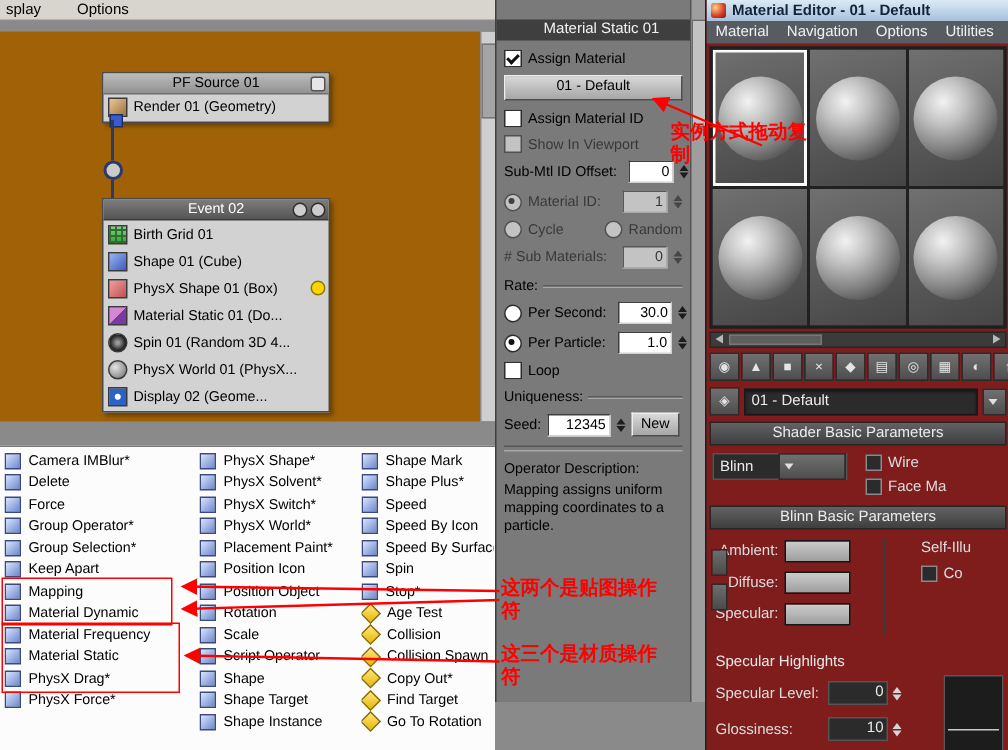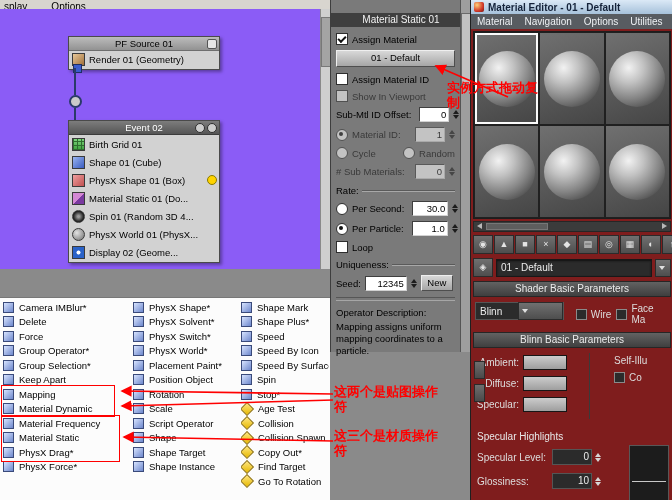--- a/index.html
+++ b/index.html
@@ -2,21 +2,21 @@
 <html><head>
 <meta charset="utf-8">
 <style>
   html,body{margin:0;padding:0}
   body{position:relative;width:672px;height:500px;overflow:hidden;background:#8a8a8a;
        font-family:"Liberation Sans",sans-serif;font-size:10px;color:#000}
   
   #pv-menubar{position:absolute;left:0;top:0;width:330px;height:13px;background:#d8d5cf;
               border-bottom:1px solid #8f8f8f;display:flex;align-items:center;gap:24px;padding-left:4px}
   
-  #pv-canvas{position:absolute;left:0;top:9px;width:330px;height:260px;background:#8b5cf6;overflow:hidden}
+  #pv-canvas{position:absolute;left:0;top:21px;width:330px;height:260px;background:#a16207;overflow:hidden}
   .vscroll{position:absolute;right:0;top:0;width:9px;height:100%;background:#cfcfcf;border-left:1px solid #8a8a8a}
   .vthumb{position:absolute;left:0;top:8px;width:8px;height:48px;background:#a4a4a4;border:1px solid #787878}
   .node{position:absolute;background:#d2d2d2;border:1px solid #4a4a4a;box-shadow:2px 2px 3px rgba(0,0,0,.35)}
   .node-title{height:13px;line-height:13px;text-align:center;font-size:9.5px;position:relative}
   #pf-node{left:68px;top:27px;width:150px;height:32px}
   #pf-node .node-title{background:linear-gradient(#bcbcbc,#929292);color:#000;border-bottom:1px solid #6e6e6e}
   #ev-node{left:68px;top:111px;width:150px;height:141px}
   #ev-node .node-title{background:linear-gradient(#7d7d7d,#555);color:#fff;border-bottom:1px solid #3c3c3c}
   .nrow{display:flex;align-items:center;gap:4px;padding:0 3px;height:18px;white-space:nowrap;overflow:hidden;font-size:9.5px}
   #pf-node .nrow{height:17px}
@@ -39,21 +39,21 @@
   .ydot{position:absolute;right:2px;top:54px;width:8px;height:8px;border-radius:50%;background:#ffd400;border:1px solid #8a7a00}
   
   #depot{position:absolute;left:0;top:297px;width:330px;height:203px;background:#fcfcfc;border-top:1px solid #777;overflow:hidden;font-size:9.5px}
   .dcol{position:absolute;top:2px}
   #dcol1{left:3px;width:127px}#dcol2{left:133px;width:104px}#dcol3{left:241px;width:88px}
   .drow{display:flex;align-items:center;gap:5px;height:14.5px;white-space:nowrap;overflow:hidden}
   .di{flex:none}
   .di-op{width:9px;height:9px;background:linear-gradient(135deg,#d8e4ff,#6d87cc);border:1px solid #3a4a7a}
   .di-test{width:8px;height:8px;background:linear-gradient(135deg,#ffe680,#e6b800);border:1px solid #8a6a00;transform:rotate(45deg);margin:0 1px}
   
-  #params{position:absolute;left:330px;top:0;width:140px;height:352px;background:#7a7a7a;border-left:1px solid #3e3e3e;font-size:9.5px}
+  #params{position:absolute;left:330px;top:0;width:140px;height:468px;background:#7a7a7a;border-left:1px solid #3e3e3e;font-size:9.5px}
   #params-title{margin-top:13px;height:14px;background:#3f3f3f;color:#f2f2f2;text-align:center;line-height:14px;font-size:10px}
   #params-body{padding:6px 5px 0 5px;width:119px}
   .prow{display:flex;align-items:center;gap:4px;margin-bottom:5px}
   .plabel{white-space:nowrap}
   .grow{flex:1}
   .dim{opacity:.55}
   .cb{width:10px;height:10px;background:#fff;border:1px solid #2e2e2e;flex:none;position:relative}
   .cb.ck::after{content:"";position:absolute;left:1px;top:2px;width:6px;height:3px;border-left:2px solid #111;border-bottom:2px solid #111;transform:rotate(-45deg)}
   .rd{width:10px;height:10px;border-radius:50%;background:#fff;border:1px solid #2e2e2e;flex:none;position:relative}
   .rd.on::after{content:"";position:absolute;left:2px;top:2px;width:4px;height:4px;border-radius:50%;background:#111}
@@ -93,21 +93,21 @@
   #me-toolbar{display:flex;gap:1px;padding:3px 2px}
   .tbtn{width:18px;height:17px;background:linear-gradient(#707070,#4e4e4e);border:1px solid #2b2b2b;color:#e4e4e4;text-align:center;line-height:16px;font-size:9px;flex:none}
   #me-name-row{display:flex;align-items:center;gap:3px;padding:1px 2px 3px}
   .nfield{flex:1;height:16px;background:#2b2b2b;border:1px solid #181818;box-shadow:inset 0 1px 2px #111;color:#ececec;line-height:16px;padding:0 4px}
   .ddbtn{width:14px;height:16px;background:linear-gradient(#707070,#4e4e4e);border:1px solid #2b2b2b;position:relative;flex:none}
   .ddbtn::after{content:"";position:absolute;left:3px;top:6px;width:0;height:0;border-left:3px solid transparent;border-right:3px solid transparent;border-top:4px solid #e0e0e0}
   .rollout{height:14px;margin:1px 2px;background:linear-gradient(#626262,#3f3f3f);border:1px solid #262626;color:#ececec;text-align:center;line-height:13px}
   #shader-row{display:flex;gap:12px;padding:4px 4px 6px;align-items:flex-start}
   .dd{width:88px;height:16px;background:#2b2b2b;border:1px solid #555;display:flex;align-items:center}
   .dd span{flex:1;padding:0 4px;color:#ececec}
-  .cbgroup{display:flex;gap:5px;padding-top:1px}
+  .cbgroup{display:flex;flex-direction:column;gap:5px;padding-top:1px}
   .cbrow{display:flex;gap:4px;align-items:center}
   .cbd{width:9px;height:9px;background:#2b2b2b;border:1px solid #8a8a8a;flex:none}
   #blinn-body{position:relative;height:70px;padding:6px 4px 0 2px}
   .lockcol{position:absolute;left:3px;top:12px;display:flex;flex-direction:column;gap:5px}
   .lock{width:9px;height:16px;background:linear-gradient(#6e6e6e,#4a4a4a);border:1px solid #2b2b2b}
   .crow{display:flex;align-items:center;gap:4px;margin-bottom:6px}
   .clabel{width:46px;text-align:right}
   .sw{width:42px;height:13px;background:linear-gradient(#cccccc,#9e9e9e);border:1px solid #161616}
   .vdiv{position:absolute;left:118px;top:4px;bottom:6px;width:1px;background:#3a3a3a}
   .selfillum{position:absolute;right:3px;top:6px;width:56px}
@@ -267,20 +267,24 @@
     <div class="drow">
         <span class="di di-op"></span>
         <span>PhysX World*</span>
       </div>
     <div class="drow">
         <span class="di di-op"></span>
         <span>Placement Paint*</span>
       </div>
     <div class="drow">
         <span class="di di-op"></span>
+        <span>Position Icon</span>
+      </div>
+    <div class="drow">
+        <span class="di di-op"></span>
         <span>Position Object</span>
       </div>
     <div class="drow">
         <span class="di di-op"></span>
         <span>Rotation</span>
       </div>
     <div class="drow">
         <span class="di di-op"></span>
         <span>Scale</span>
       </div>

